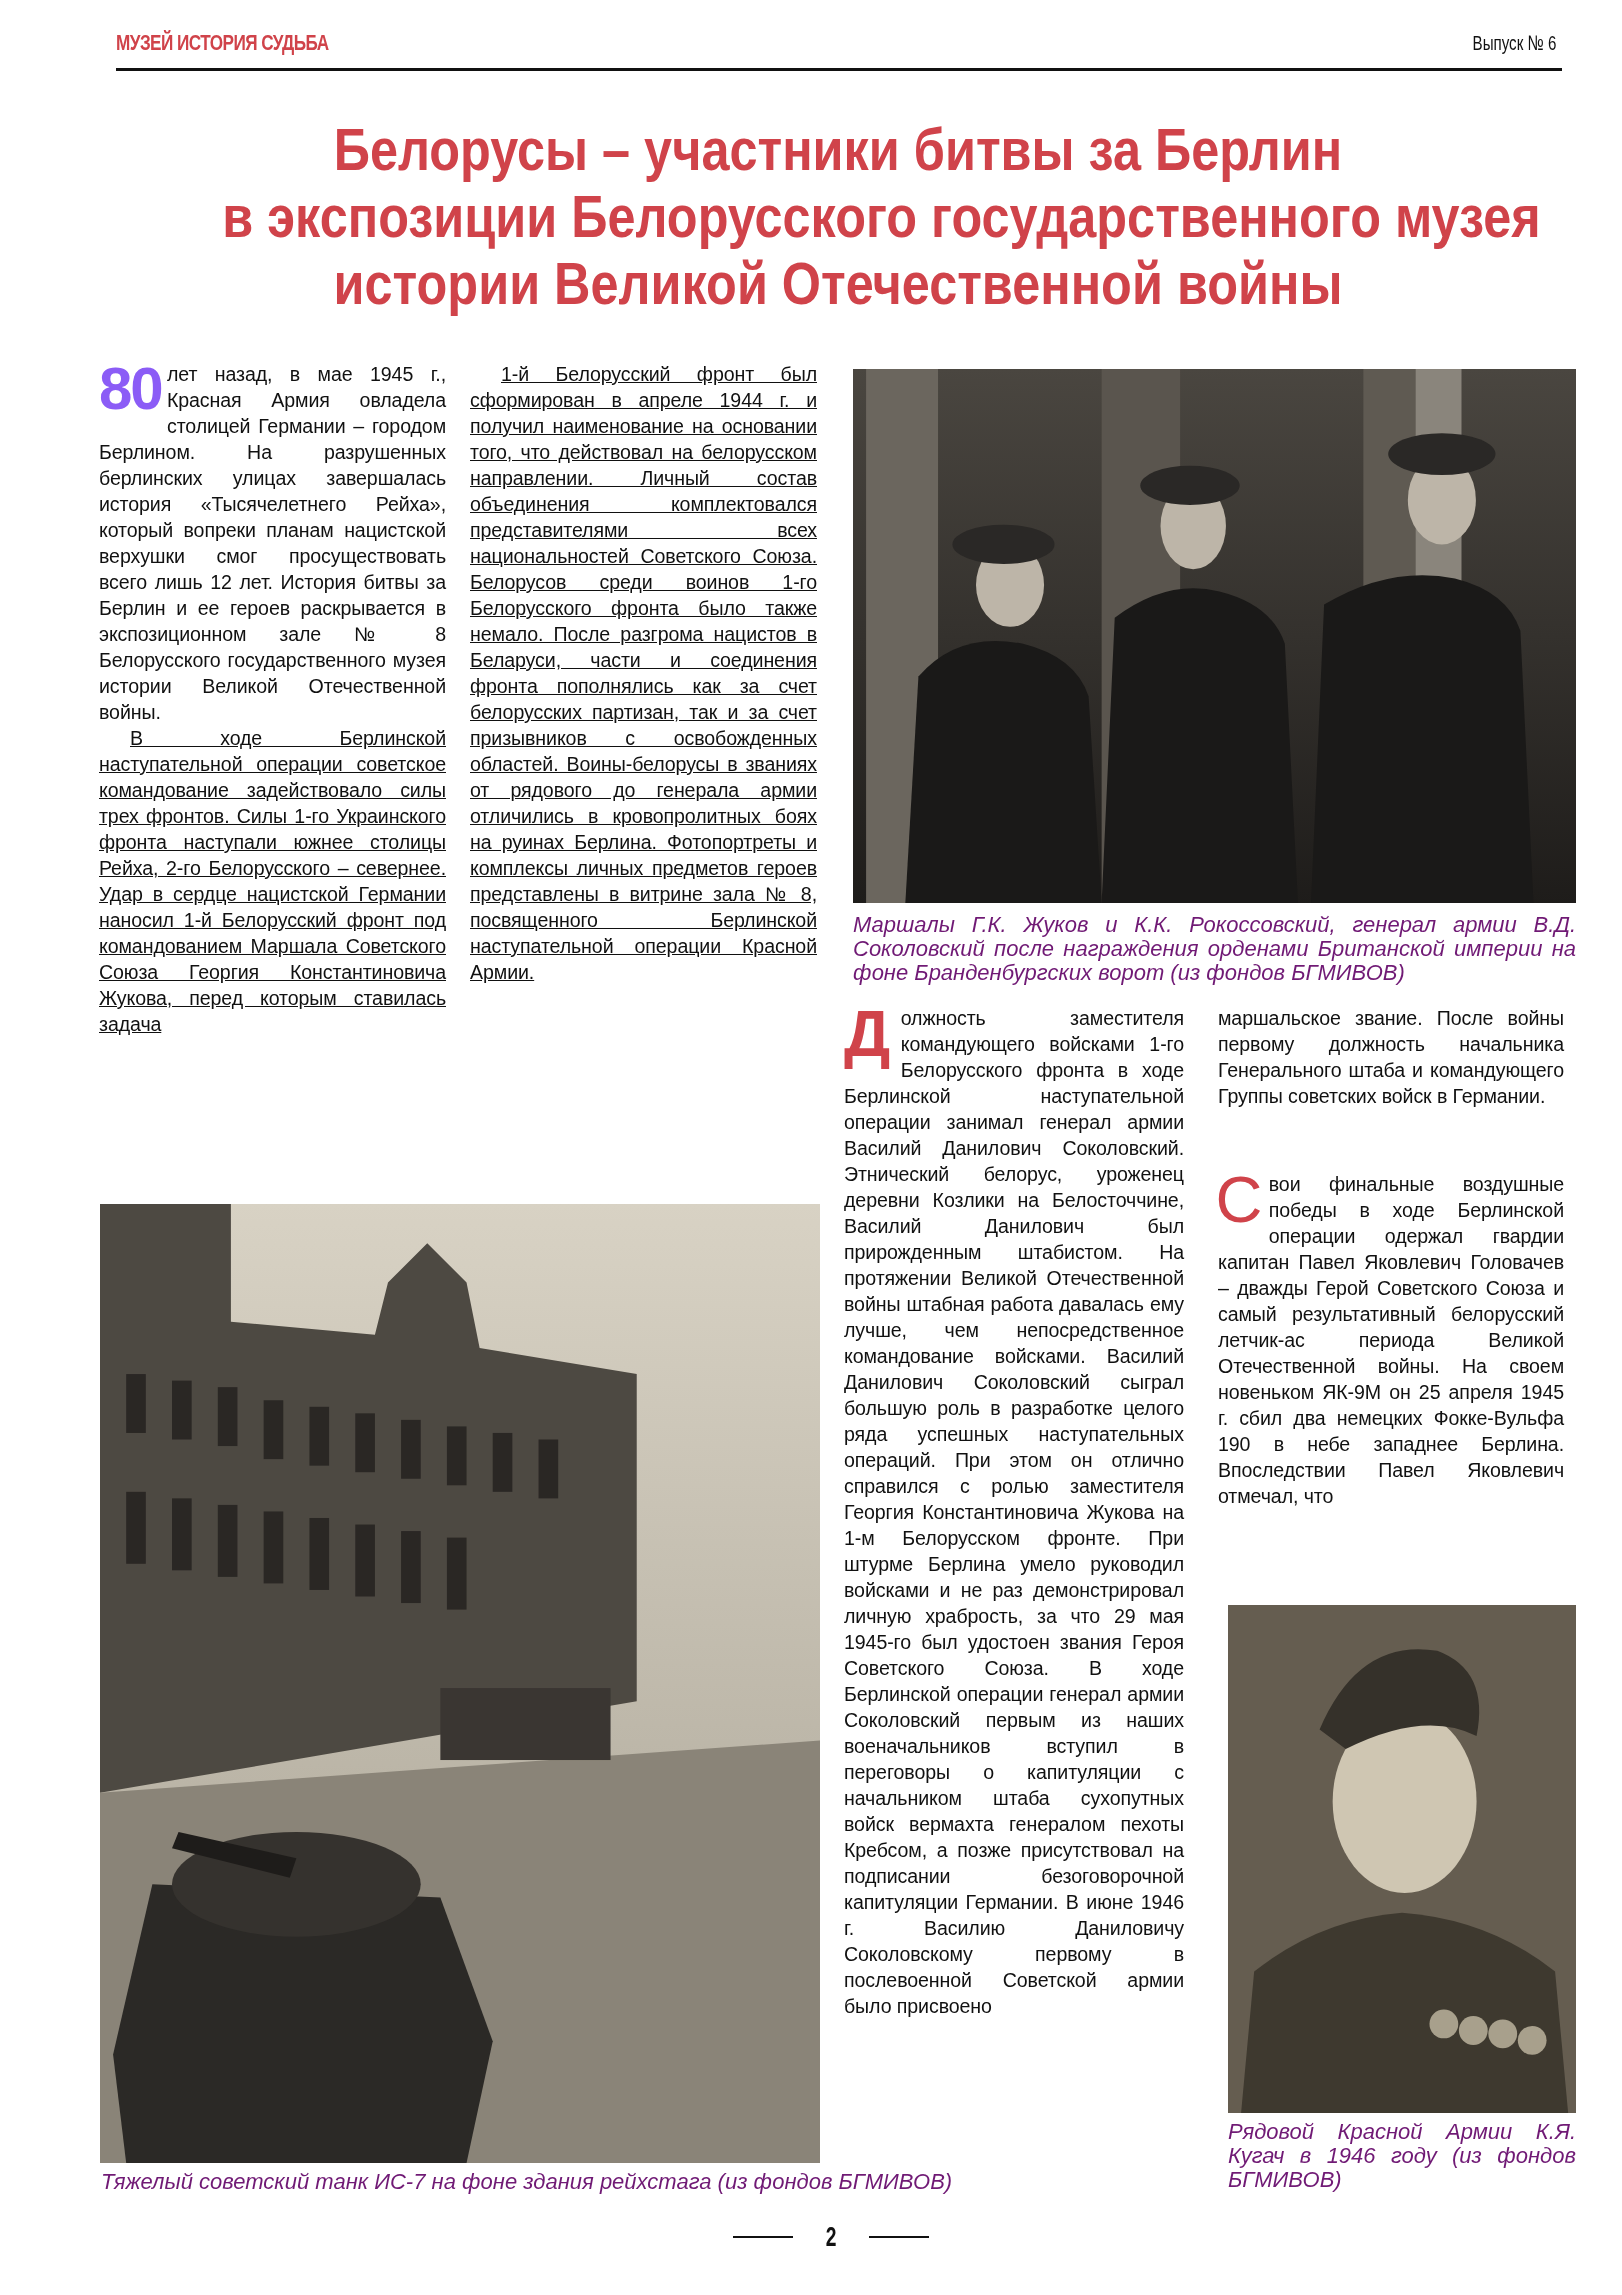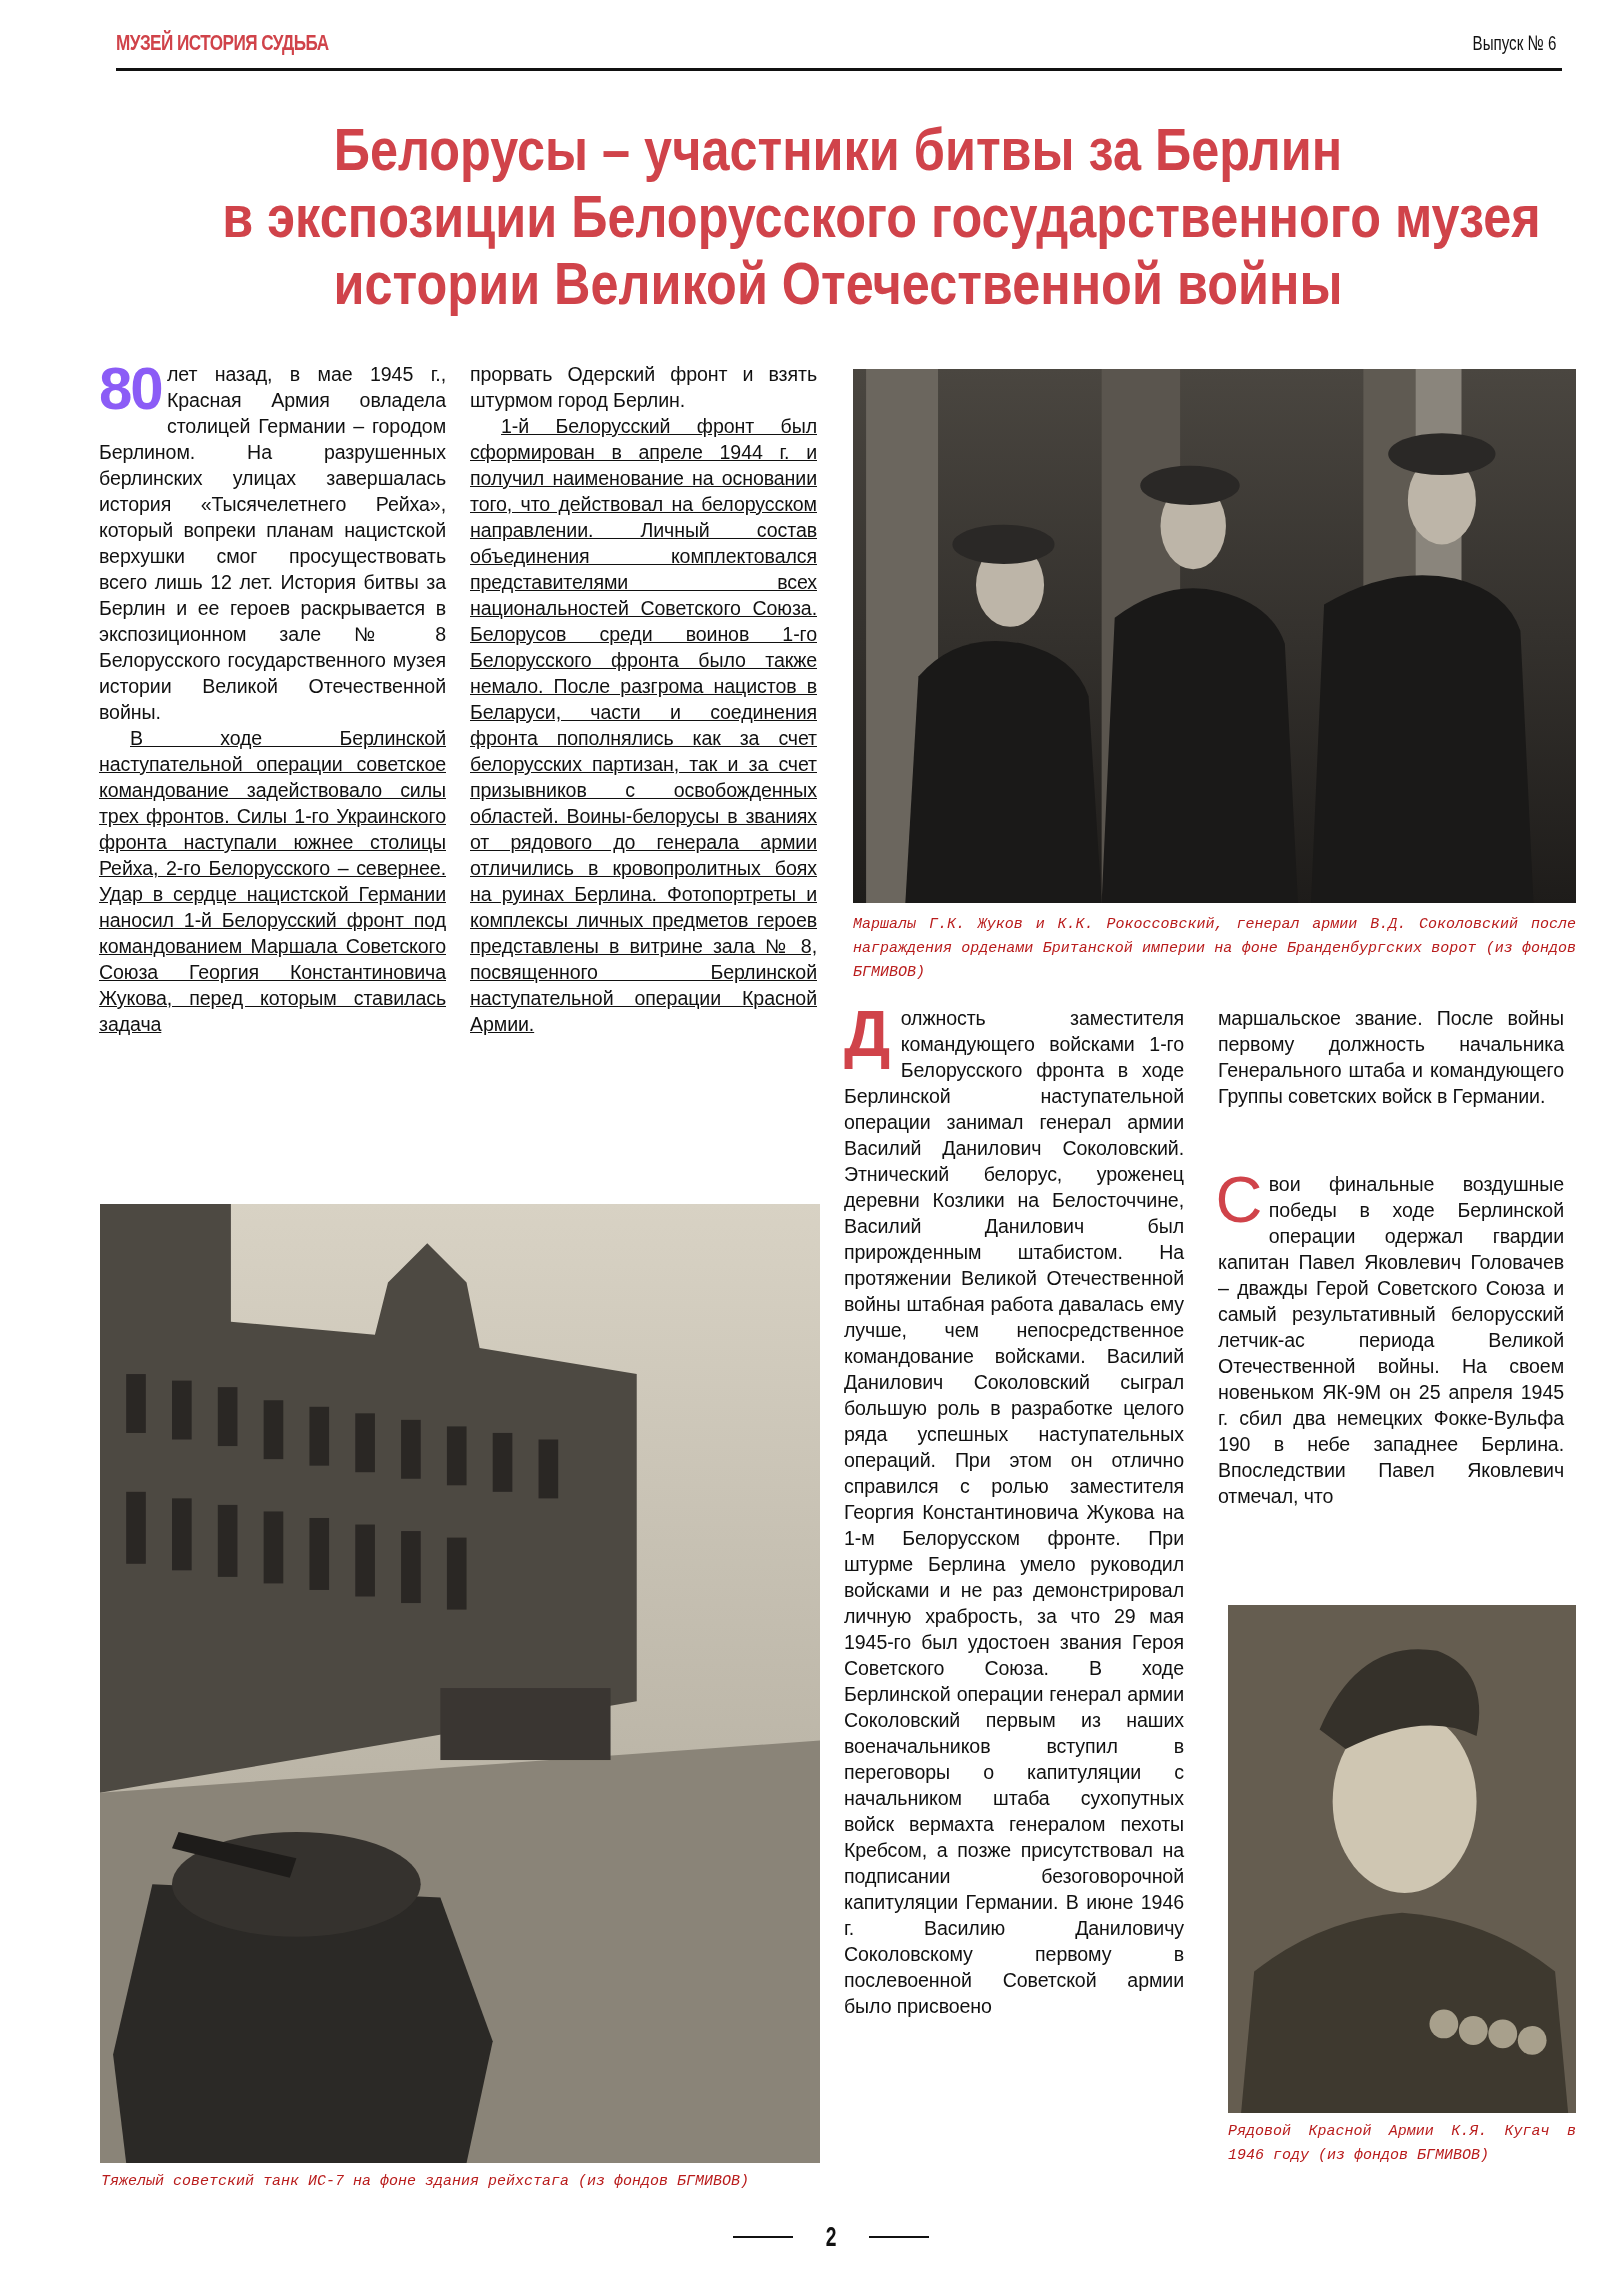--- a/index.html
+++ b/index.html
@@ -58,23 +58,22 @@
   }
 
   
   .photo { overflow: hidden; }
   .photo svg { display: block; width: 100%; height: 100%; }
   .photo-marshals { left: 853px; top: 369px; width: 723px; height: 534px; }
   .photo-tank { left: 100px; top: 1204px; width: 720px; height: 959px; }
   .photo-portrait { left: 1228px; top: 1605px; width: 348px; height: 508px; }
 
   .caption {
-    font-style: italic; font-size: 15px; line-height: 24px; text-align: justify;
-    color: #b91c1c;
-    font-family: Liberation Mono, monospace;
+    font-style: italic; font-size: 22px; line-height: 24px; text-align: justify;
+    color: #701a75;
   }
   .cap-marshals { left: 853px; top: 913px; width: 723px; }
   .cap-tank { left: 101px; top: 2170px; width: 720px; white-space: nowrap; }
   .cap-portrait { left: 1228px; top: 2120px; width: 348px; }
 
   
   .footer { left: 733px; top: 2220px; width: 196px; height: 33px; }
   .footer .dash { position: absolute; top: 15.7px; width: 60px; height: 2.6px; background: #111; }
   .footer .dash.l { left: 0; }
   .footer .dash.r { right: 0; }
@@ -95,21 +94,20 @@
   <div>в экспозиции Белорусского государственного музея</div>
   <div>истории Великой Отечественной войны</div>
 </div>
 
 <div class="abs col col1">
   <p><span class="dropcap-num">80</span><span>лет назад, в мае 1945 г., Красная Армия овладела столицей Германии – городом Берлином. На разрушенных берлинских улицах завершалась история «Тысячелетнего Рейха», который вопреки планам нацистской верхушки смог просуществовать всего лишь 12 лет. История битвы за Берлин и ее героев раскрывается в экспозиционном зале № 8 Белорусского государственного музея истории Великой Отечественной войны.</span></p>
   <p class="indent">В ходе Берлинской наступательной операции советское командование задействовало силы трех фронтов. Силы 1-го Украинского фронта наступали южнее столицы Рейха, 2-го Белорусского – севернее. Удар в сердце нацистской Германии наносил 1-й Белорусский фронт под командованием Маршала Советского Союза Георгия Константиновича Жукова, перед которым ставилась задача</p>
 </div>
 
 <div class="abs col col2">
-  <p>прорвать Одерский фронт и взять штурмом город Берлин.</p>
   <p class="indent">1-й Белорусский фронт был сформирован в апреле 1944 г. и получил наименование на основании того, что действовал на белорусском направлении. Личный состав объединения комплектовался представителями всех национальностей Советского Союза. Белорусов среди воинов 1-го Белорусского фронта было также немало. После разгрома нацистов в Беларуси, части и соединения фронта пополнялись как за счет белорусских партизан, так и за счет призывников с освобожденных областей. Воины-белорусы в званиях от рядового до генерала армии отличились в кровопролитных боях на руинах Берлина. Фотопортреты и комплексы личных предметов героев представлены в витрине зала № 8, посвященного Берлинской наступательной операции Красной Армии.</p>
 </div>
 
 <div class="abs photo photo-marshals">
   <svg viewBox="0 0 1105 816" preserveAspectRatio="none">
     <defs>
       <linearGradient id="gm" x1="0" y1="0" x2="0" y2="1">
         <stop offset="0" stop-color="#4a4640"></stop>
           <stop offset="1" stop-color="#1e1c1a"></stop>
       </linearGradient>

